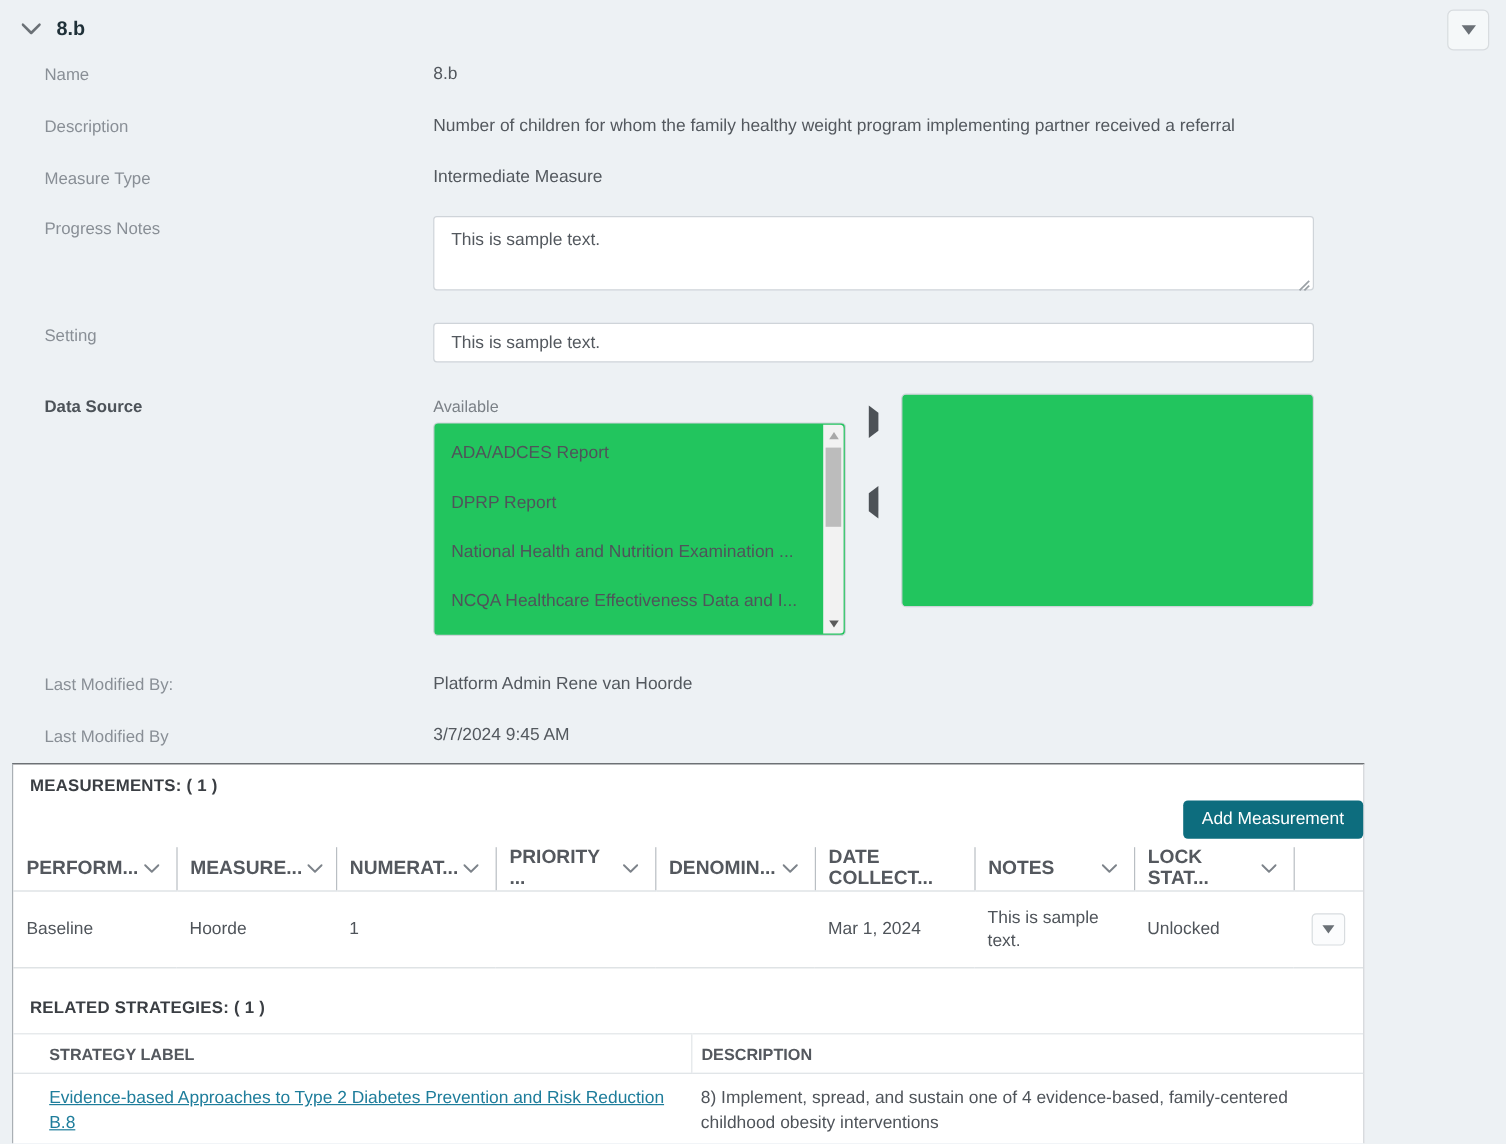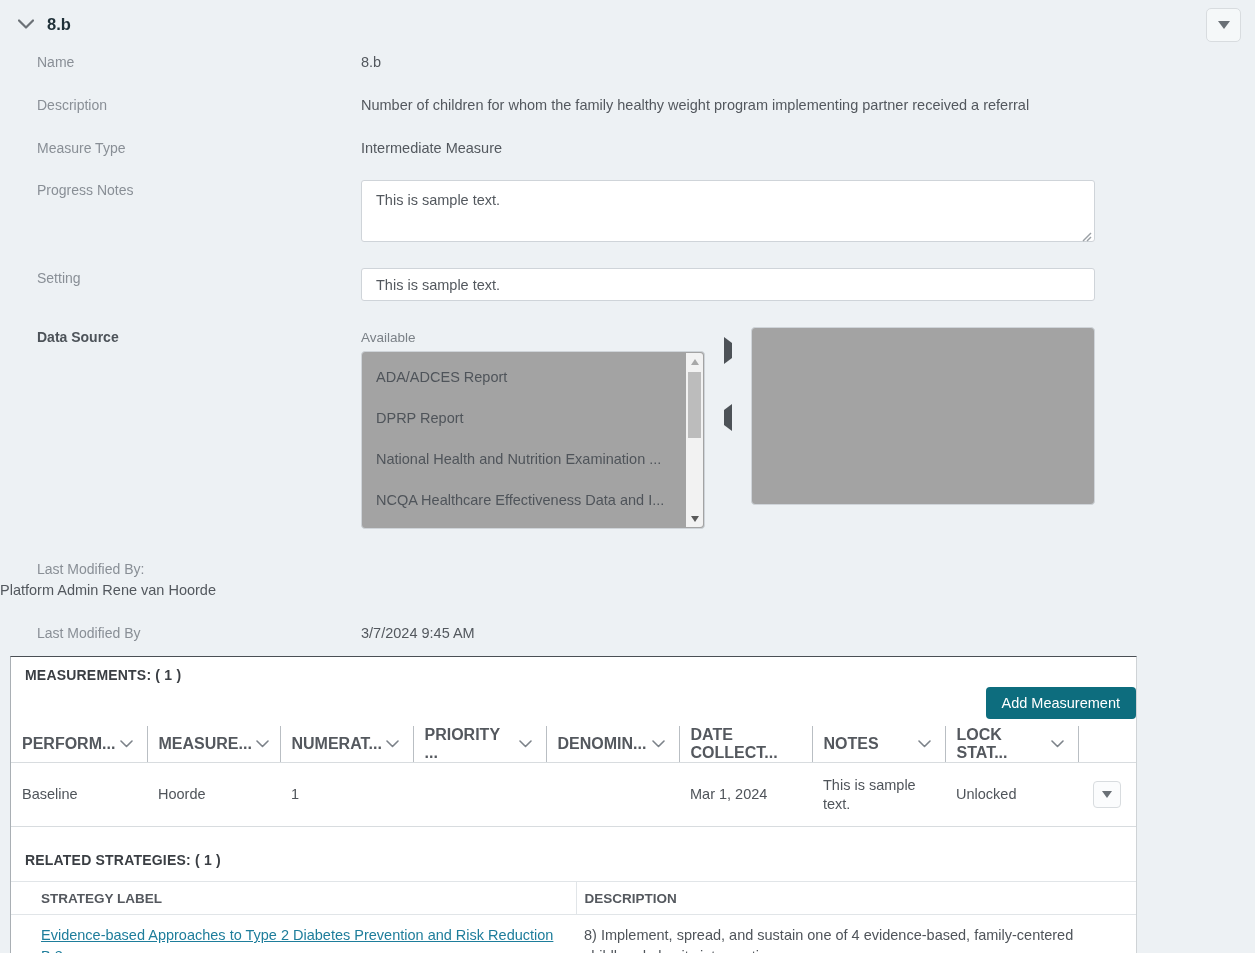--- a/index.html
+++ b/index.html
@@ -20,39 +20,39 @@
     background:#f5f8f9; border:1px solid #d8dcdf; border-radius:5px;
     display:flex; align-items:center; justify-content:center; cursor:pointer;
   }
   .tri-down { width:0; height:0; border-left:6px solid transparent; border-right:6px solid transparent; border-top:8px solid #6a7076; }
 
   
   .form-row { display:flex; align-items:flex-start; }
   .form-label { width:361px; padding-left:37px; font-size:14px; color:#898f96; line-height:21px; flex:none; }
   .form-label.strong { color:#4d5359; font-weight:700; }
   .form-value { width:734px; font-size:14.5px; color:#53585e; line-height:21px; }
-  .mt16{margin-top:16px;} .mt22{margin-top:22px;} .mt21{margin-top:21px;} .mt20{margin-top:20px;} .mt26{margin-top:26px;} .mt30{margin-top:30px;flex-direction:column;}
+  .mt16{margin-top:16px;} .mt22{margin-top:22px;} .mt21{margin-top:21px;} .mt20{margin-top:20px;} .mt26{margin-top:26px;} .mt30{margin-top:30px;}
 
   .textarea-wrap { position:relative; width:734px; }
   .notes-textarea {
     width:734px; height:62px; resize:none; border:1px solid #cfd4d9; border-radius:3px;
     background:#fff; padding:11px 14px; font-family:inherit; font-size:14.5px; color:#53585e; outline:none;
   }
   .resize-grip { position:absolute; right:3px; bottom:6px; pointer-events:none; }
   .setting-input {
     width:734px; height:33px; border:1px solid #cfd4d9; border-radius:3px; background:#fff;
     padding:0 14px; font-family:inherit; font-size:14.5px; color:#53585e; outline:none;
   }
 
   
   .dual-list { display:flex; width:734px; }
   .list-col { width:344px; flex:none; }
   .mini-label { font-size:13.5px; color:#7b8187; margin-bottom:3px; }
   .listbox {
-    position:relative; width:344px; height:178px; background:#a3a3a3;
+    position:relative; width:344px; height:178px; background:#22c55e;
     border:1px solid #cfd4d9; border-radius:4px; overflow:hidden;text-align:center;
   }
   .listbox .items { padding:5px 0; }
   .list-item { height:41px; display:flex; align-items:center; padding-left:14px; padding-right:22px;
     font-size:14.5px; color:#4f545a; white-space:nowrap; overflow:hidden; cursor:pointer; }
   .scrollbar { position:absolute; top:1px; right:1px; bottom:1px; width:17px; background:#f2f2f2; border-radius:0 3px 3px 0; }
   .scroll-btn { position:absolute; left:0; width:17px; height:17px; display:flex; align-items:center; justify-content:center; cursor:pointer; }
   .scroll-btn.up { top:0; } .scroll-btn.down { bottom:0; }
   .tri-up-sm { width:0;height:0;border-left:4px solid transparent;border-right:4px solid transparent;border-bottom:6px solid #a8a8a8; }
   .tri-down-sm { width:0;height:0;border-left:4px solid transparent;border-right:4px solid transparent;border-top:6px solid #5a5a5a; }

